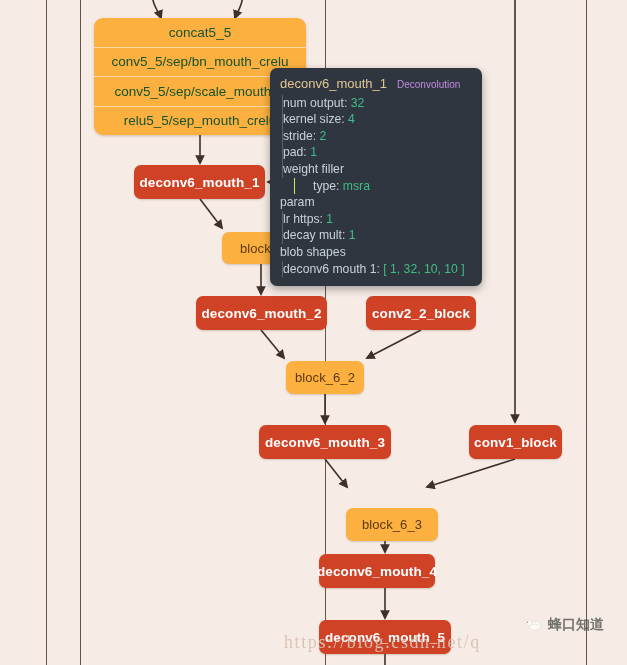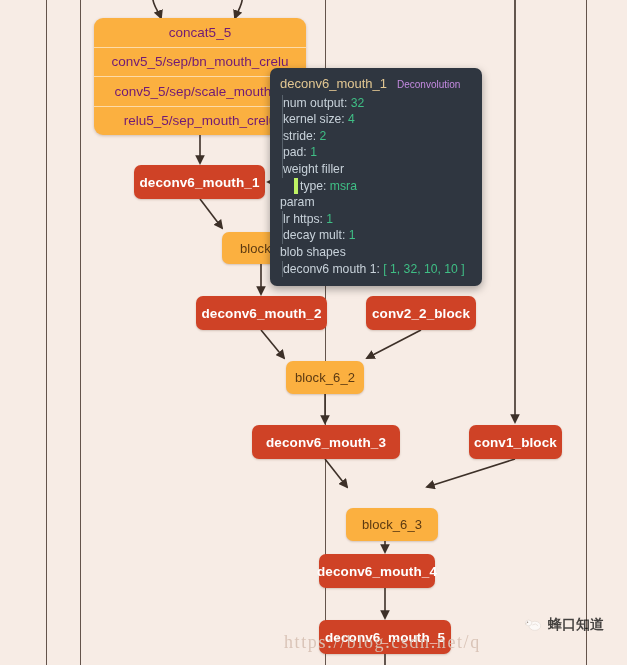--- a/index.html
+++ b/index.html
@@ -70,21 +70,21 @@
     display: flex;
     flex-direction: column;
     box-shadow: 0 1px 3px rgba(90,50,30,0.25);
     overflow: hidden;
   }
   .group-node .grow {
     flex: 1 1 0;
     display: flex;
     align-items: center;
     justify-content: center;
-    color: #701a75;
+    color: #14532d;
     font-size: 13.5px;
     white-space: nowrap;
     border-bottom: 1px solid rgba(255,255,255,0.55);
   }
   .group-node .grow:last-child { border-bottom: none; }
 
   
   .tooltip {
     position: absolute;
     box-sizing: border-box;
@@ -100,21 +100,21 @@
   .tt-head {
     display: flex;
     align-items: baseline;
     gap: 10px;
     margin-bottom: 1px;
   }
   .tt-name { color: #e2c792; font-size: 13px; }
   .tt-type { color: #c48ae0; font-size: 10px; }
   .tt-line { white-space: nowrap; }
   .tt-line.ind1 { border-left: 1px solid #59636d; margin-left: 2px; }
-  .tt-line.ind2 { padding-left: 2px; border-left: 4px solid #bef264; margin-left: 14px; }
+  .tt-line.ind2 { padding-left: 18px; border-left: 1px solid #bef264; margin-left: 14px; }
   .tt-val { color: #3fbf85; }
 
   
   .wm-url {
     position: absolute;
     left: 284px;
     top: 632px;
     font-family: "Liberation Serif", serif;
     font-size: 18px;
     color: #d9c3b6;
@@ -133,21 +133,21 @@
     z-index: 56;
     opacity: 0.72;
   }
   .wm-badge .bird {
     width: 20px; height: 16px;
     display: block;
   }
   .wm-badge .wm-text {
     font-family: "DejaVu Sans", sans-serif;
     font-size: 14px;
-    color: #000000;
+    color: #404040;
     white-space: nowrap;
     font-weight: bold;
   }
 </style>
 </head>
 <body>
 
 <div class="bg-rule" style="left:46px;"></div>
 <div class="bg-rule" style="left:80px;"></div>
 <div class="bg-rule" style="left:325px;"></div>
@@ -218,21 +218,21 @@
     </div>
     <div class="node red" style="left: 196px; top: 296px; width: 131px; height: 34px;">
       <span>deconv6_mouth_2</span>
     </div>
     <div class="node red" style="left: 366px; top: 296px; width: 110px; height: 34px;">
       <span>conv2_2_block</span>
     </div>
     <div class="node orange" style="left: 286px; top: 361px; width: 78px; height: 33px;">
       <span>block_6_2</span>
     </div>
-    <div class="node red" style="left: 252px; top: 425px; width: 148px; height: 34px;">
+    <div class="node red" style="left: 259px; top: 425px; width: 132px; height: 34px;">
       <span>deconv6_mouth_3</span>
     </div>
     <div class="node red" style="left: 469px; top: 425px; width: 93px; height: 34px;">
       <span>conv1_block</span>
     </div>
     <div class="node orange" style="left: 346px; top: 508px; width: 92px; height: 33px;">
       <span>block_6_3</span>
     </div>
     <div class="node red" style="left: 319px; top: 554px; width: 116px; height: 34px;">
       <span>deconv6_mouth_4</span>

